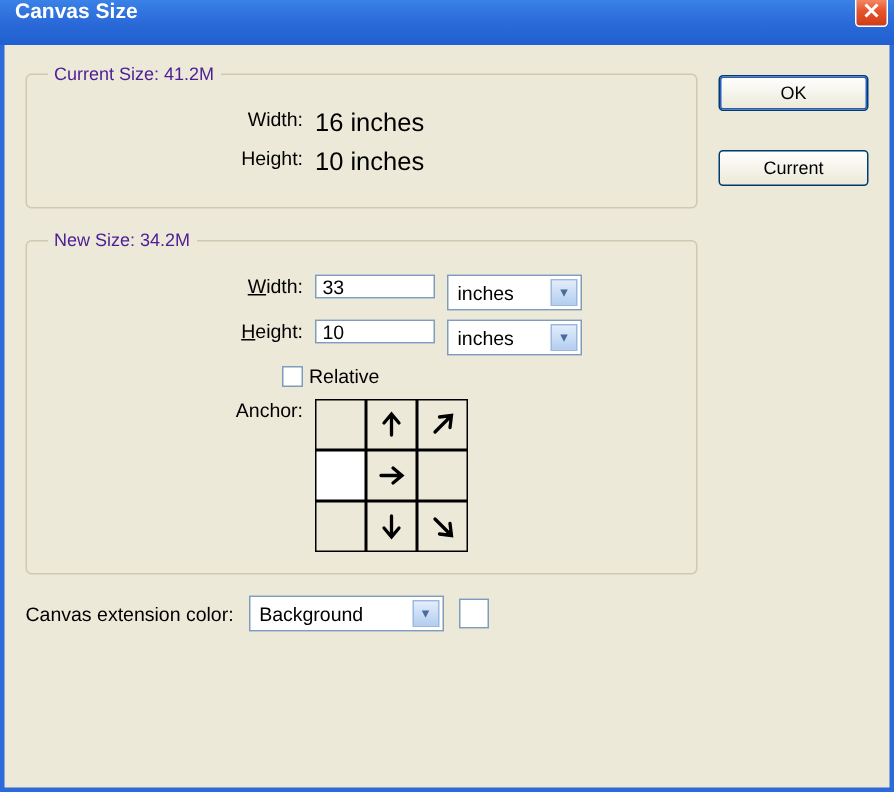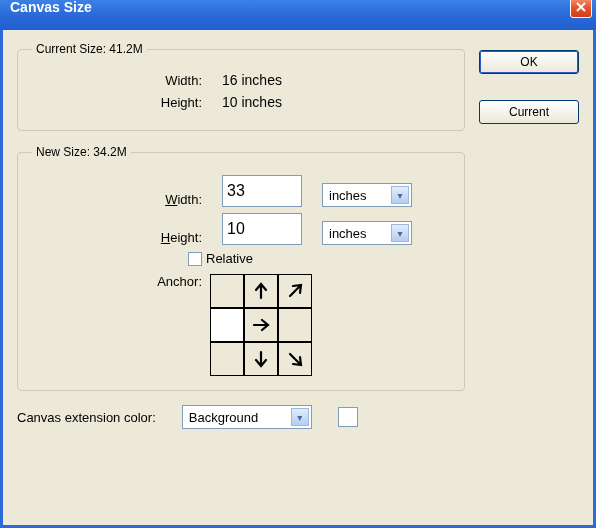--- a/index.html
+++ b/index.html
@@ -48,44 +48,44 @@
   }
   .left { flex: 1; }
   .right { width: 100px; display: flex; flex-direction: column; gap: 26px; padding-top: 8px; }
   fieldset {
     border: 1px solid #d0c8b0;
     border-radius: 4px;
     padding: 10px 14px 14px 14px;
     margin: 0 0 14px 0;
   }
   legend {
-    color: #000000;
+    color: #4c1d95;
     font-size: 12px;
     padding: 0 4px;
   }
   .row {
     display: flex;
-    align-items: flex-end;
+    align-items: flex-start;
     margin: 6px 0;
-    gap: 20px;
+    gap: 8px;
   }
   .lbl {
     width: 170px;
     text-align: right;
     font-size: 13px;
   }
   .lbl .accel { text-decoration: underline; }
   .val {
-    font-size: 14px;
+    font-size: 17px;
   }
   input[type=text] {
     width: 80px;
-    height: 32px;
-    border: 1px solid #7f9db9;
-    font-size: 16px;
+    height: 16px;
+    border: 1px solid #7f9db9;
+    font-size: 13px;
     padding: 0 4px;
     background: #fff;
   }
   .select {
     height: 24px;
     border: 1px solid #7f9db9;
     background: #fff;
     display: flex;
     align-items: center;
     justify-content: space-between;
@@ -149,21 +149,21 @@
     text-align: center;
     line-height: 22px;
     cursor: pointer;
   }
   .btn.default {
     box-shadow: 0 0 0 1px #2a5cc5 inset;
   }
   .ext-row {
     display: flex;
     align-items: center;
-    gap: 26px;
+    gap: 10px;
     margin-top: 14px;
     font-size: 13px;
   }
   .swatch {
     width: 20px;
     height: 20px;
     border: 1px solid #7f9db9;
     background: #fff;
     cursor: pointer;
   }

